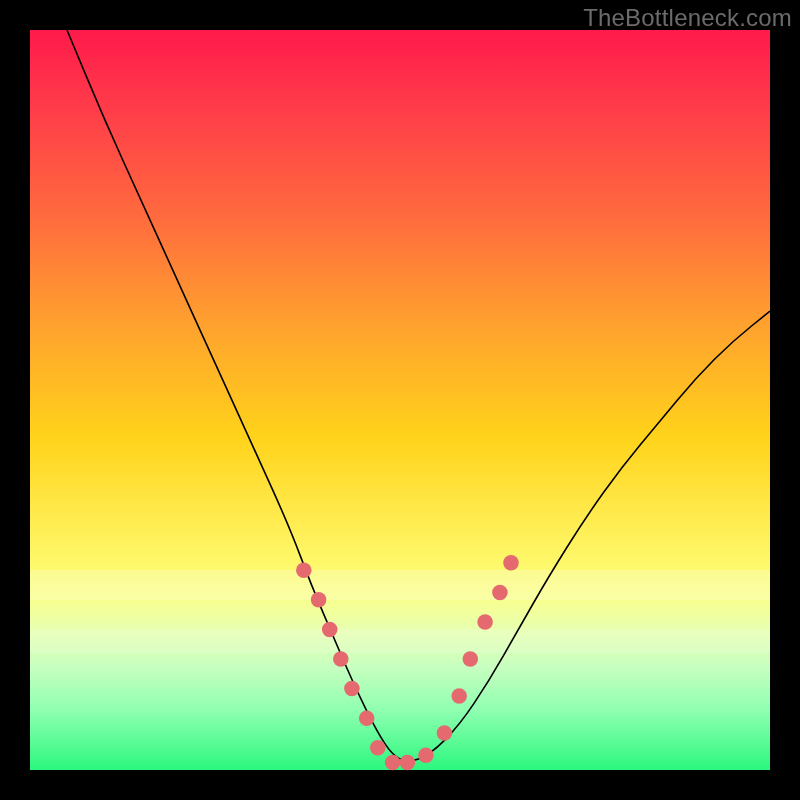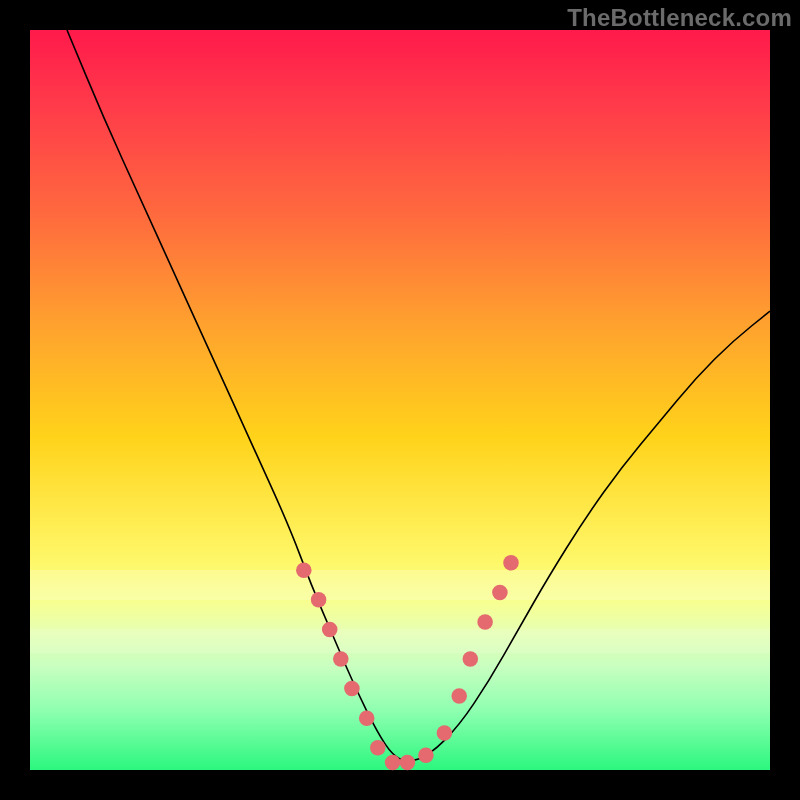--- a/index.html
+++ b/index.html
@@ -40,21 +40,21 @@
   }
   .pale-band.b1 { top: 73%; height: 4%; }
   .pale-band.b2 { top: 81%; height: 3.2%; background: rgba(255,255,255,0.15);}
   .watermark {
     position: absolute;
     top: 4px;
     right: 8px;
     color: #6b6b6b;
     font-size: 24px;
     letter-spacing: 0.2px;
-    font-weight: 700;
+    font-weight: 400;
     user-select: none;
   }
   svg.curve {
     position: absolute;
     left: 0; top: 0;
     width: 740px;
     height: 740px;
     overflow: visible;
   }
 </style>

